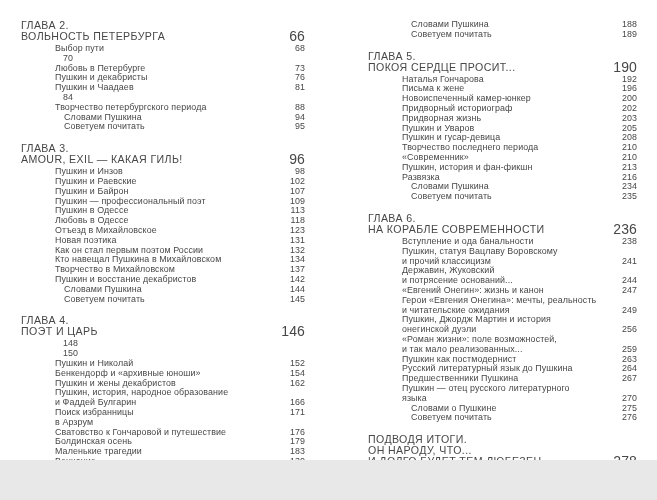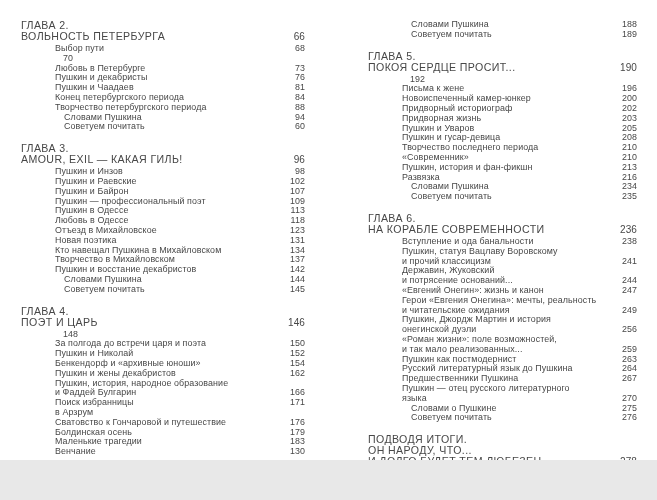--- a/index.html
+++ b/index.html
@@ -28,21 +28,21 @@
   .head-lines{flex:1;}
   .row{
     display:flex;align-items:flex-end;
     font-size:8.9px;line-height:9.8px;
     letter-spacing:0.1px;
   }
   .row.lvl1{padding-left:34px;}
   .row.lvl2{padding-left:43px;}
   .lbl{flex:1;}
   .pg{text-align:right;white-space:nowrap;padding-left:8px;}
-  .sec-head .pg{font-size:10px;line-height:11px;letter-spacing:0.1px;}
+  .sec-head .pg{font-size:14px;line-height:11px;letter-spacing:0.1px;}
   .folio{
     position:absolute;left:21px;top:472px;
     font-size:10.5px;line-height:12px;
   }
 </style>
 </head>
 <body>
 
 <div class="page" style="--ink: #474747; --page-bg: #ffffff;">
   <div class="cols">
@@ -76,42 +76,39 @@
             </div>
             <div class="pg">76</div>
           </div>
           <div class="row lvl1">
             <div class="lbl">
               <div class="lbl-line">Пушкин и Чаадаев</div>
             </div>
             <div class="pg">81</div>
           </div>
           <div class="row lvl1">
-            <div class="lbl">
-              <div class="lbl-line">Конец петербургского периода</div>
-            </div>
             <div class="pg">84</div>
           </div>
           <div class="row lvl1">
             <div class="lbl">
               <div class="lbl-line">Творчество петербургского периода</div>
             </div>
             <div class="pg">88</div>
           </div>
           <div class="row lvl2">
             <div class="lbl">
               <div class="lbl-line">Словами Пушкина</div>
             </div>
             <div class="pg">94</div>
           </div>
           <div class="row lvl2">
             <div class="lbl">
               <div class="lbl-line">Советуем почитать</div>
             </div>
-            <div class="pg">60</div>
+            <div class="pg">95</div>
           </div>
         </div>
         <div class="sec">
           <div class="sec-head">
             <div class="head-lines">
               <div class="head-line">ГЛАВА 3.</div>
               <div class="head-line">AMOUR, EXIL — КАКАЯ ГИЛЬ!</div>
             </div>
             <div class="pg">96</div>
           </div>
@@ -158,20 +155,26 @@
             <div class="pg">123</div>
           </div>
           <div class="row lvl1">
             <div class="lbl">
               <div class="lbl-line">Новая поэтика</div>
             </div>
             <div class="pg">131</div>
           </div>
           <div class="row lvl1">
             <div class="lbl">
+              <div class="lbl-line">Как он стал первым поэтом России</div>
+            </div>
+            <div class="pg">132</div>
+          </div>
+          <div class="row lvl1">
+            <div class="lbl">
               <div class="lbl-line">Кто навещал Пушкина в Михайловском</div>
             </div>
             <div class="pg">134</div>
           </div>
           <div class="row lvl1">
             <div class="lbl">
               <div class="lbl-line">Творчество в Михайловском</div>
             </div>
             <div class="pg">137</div>
           </div>
@@ -199,23 +202,20 @@
             <div class="head-lines">
               <div class="head-line">ГЛАВА 4.</div>
               <div class="head-line">ПОЭТ И ЦАРЬ</div>
             </div>
             <div class="pg">146</div>
           </div>
           <div class="row lvl1">
             <div class="pg">148</div>
           </div>
           <div class="row lvl1">
-            <div class="lbl">
-              <div class="lbl-line">За полгода до встречи царя и поэта</div>
-            </div>
             <div class="pg">150</div>
           </div>
           <div class="row lvl1">
             <div class="lbl">
               <div class="lbl-line">Пушкин и Николай</div>
             </div>
             <div class="pg">152</div>
           </div>
           <div class="row lvl1">
             <div class="lbl">
@@ -286,20 +286,23 @@
         </div>
         <div class="sec">
           <div class="sec-head">
             <div class="head-lines">
               <div class="head-line">ГЛАВА 5.</div>
               <div class="head-line">ПОКОЯ СЕРДЦЕ ПРОСИТ...</div>
             </div>
             <div class="pg">190</div>
           </div>
           <div class="row lvl1">
+            <div class="lbl">
+              <div class="lbl-line">Наталья Гончарова</div>
+            </div>
             <div class="pg">192</div>
           </div>
           <div class="row lvl1">
             <div class="lbl">
               <div class="lbl-line">Письма к жене</div>
             </div>
             <div class="pg">196</div>
           </div>
           <div class="row lvl1">
             <div class="lbl">

